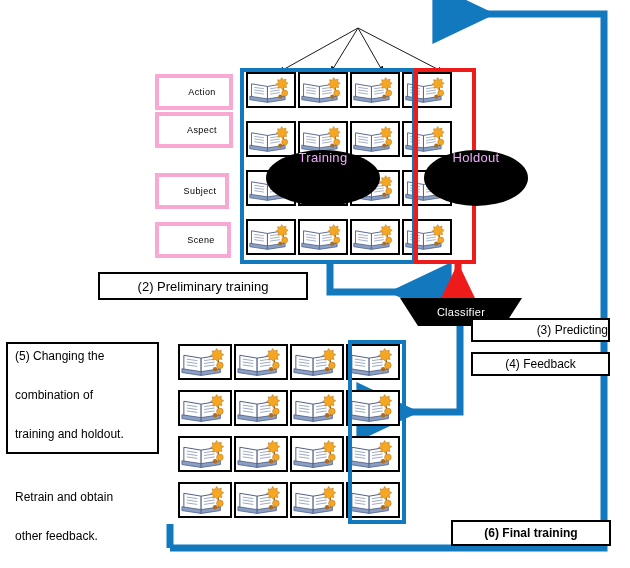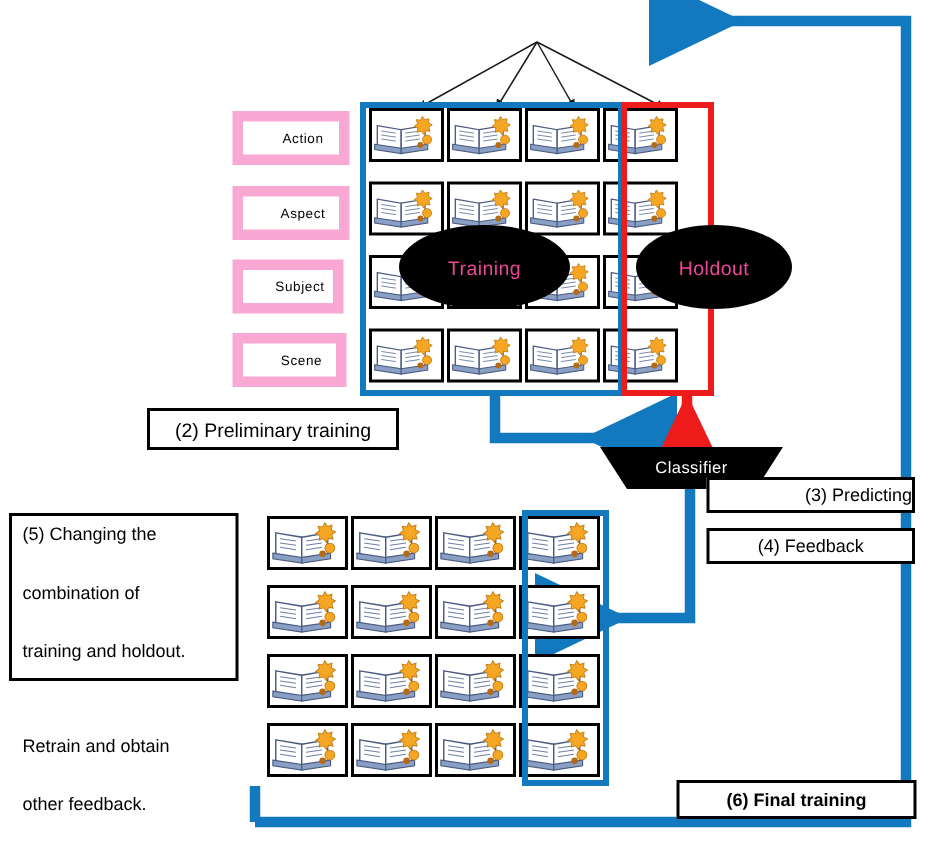--- a/index.html
+++ b/index.html
@@ -7,35 +7,35 @@
        font-family:"Liberation Sans",sans-serif;color:#000;}
   #stage{position:absolute;left:0;top:0;width:630px;height:568px;}
 
   .lbl-box{position:absolute;box-sizing:border-box;background:#fff;
            border:2px solid #000;display:flex;align-items:center;
            justify-content:center;text-align:center;z-index:40;}
   .lbl-box.left-al{justify-content:flex-start;text-align:left;
                    align-items:flex-start;}
 
   .cat-box{position:absolute;box-sizing:border-box;background:#fff;
-           border:7px solid #f9a8d4;display:flex;align-items:center;
+           border:4px solid #f9a8d4;display:flex;align-items:center;
            justify-content:center;font-size:9px;letter-spacing:.4px;z-index:40;padding-left:16px;}
 
   .cell{position:absolute;box-sizing:border-box;background:#fff;
         border:2px solid #000;overflow:hidden;z-index:12;}
   .cell svg{display:block;width:100%;height:100%;}
 
   .sel-blue{position:absolute;box-sizing:border-box;
             border:4px solid #1279bf;z-index:30;pointer-events:none;}
   .sel-red{position:absolute;box-sizing:border-box;
            border:4px solid #ee1b1b;z-index:31;pointer-events:none;}
 
   .ellipse{position:absolute;background:#000;border-radius:50%;
-           display:flex;align-items:center;justify-content:center;
-           color:#ec4899;font-size:13px;z-index:35;letter-spacing:.3px;}
+           display:flex;align-items:flex-start;justify-content:center;
+           color:#f0abfc;font-size:13px;z-index:35;letter-spacing:.3px;}
 
   .classifier{position:absolute;z-index:35;}
   .classifier .txt{position:absolute;left:0;right:0;top:8px;text-align:center;
                    color:#fff;font-size:11px;letter-spacing:.3px;}
 
   svg.over{position:absolute;left:0;top:0;width:630px;height:568px;
            overflow:visible;pointer-events:none;}
   svg.under{z-index:5;}
 
   .t14{font-size:14px;}
@@ -76,21 +76,21 @@
 
     <path d="M170,548 L604,548 L604,14 L480,14" stroke="#1279bf" stroke-width="7" fill="none" marker-end="url(#mBlue)"></path>
 
     <path d="M170,548 L170,524" stroke="#1279bf" stroke-width="7" fill="none"></path>
   </svg>
 
 
   <div class="cat-box" style="left:155px;top:74px;width:78px;height:36px;">
     <span>Action</span>
   </div>
-  <div class="cat-box" style="left:155px;top:124px;width:78px;height:36px;">
+  <div class="cat-box" style="left:155px;top:112px;width:78px;height:36px;">
     <span>Aspect</span>
   </div>
   <div class="cat-box" style="left:155px;top:173px;width:74px;height:36px;">
     <span>Subject</span>
   </div>
   <div class="cat-box" style="left:155px;top:222px;width:76px;height:36px;text-align:right;">
     <span>Scene</span>
   </div>
 
   <div id="topGrid">
@@ -654,21 +654,21 @@
     <span>Holdout</span>
   </div>
 
   <div class="classifier" style="left:400px;top:298px;width:122px;height:28px;text-decoration:underline;">
     <svg viewBox="0 0 122 28" width="122" height="28">
       <polygon points="0,0 122,0 104,28 18,28" fill="#000000"></polygon>
     </svg>
     <div class="txt">Classifier</div>
   </div>
 
-  <div class="lbl-box t13" style="left:98px;top:272px;width:168px;height:28px;">
+  <div class="lbl-box t13" style="left:98px;top:272px;width:210px;height:28px;">
     <span>(2) Preliminary training</span>
   </div>
 
   <div class="lbl-box t12" style="left:471px;top:318px;width:139px;height:24px;justify-content:flex-end;">
     <span>(3) Predicting</span>
   </div>
 
   <div class="lbl-box t12" style="left:471px;top:352px;width:139px;height:24px;">
     <span>(4) Feedback</span>
   </div>

